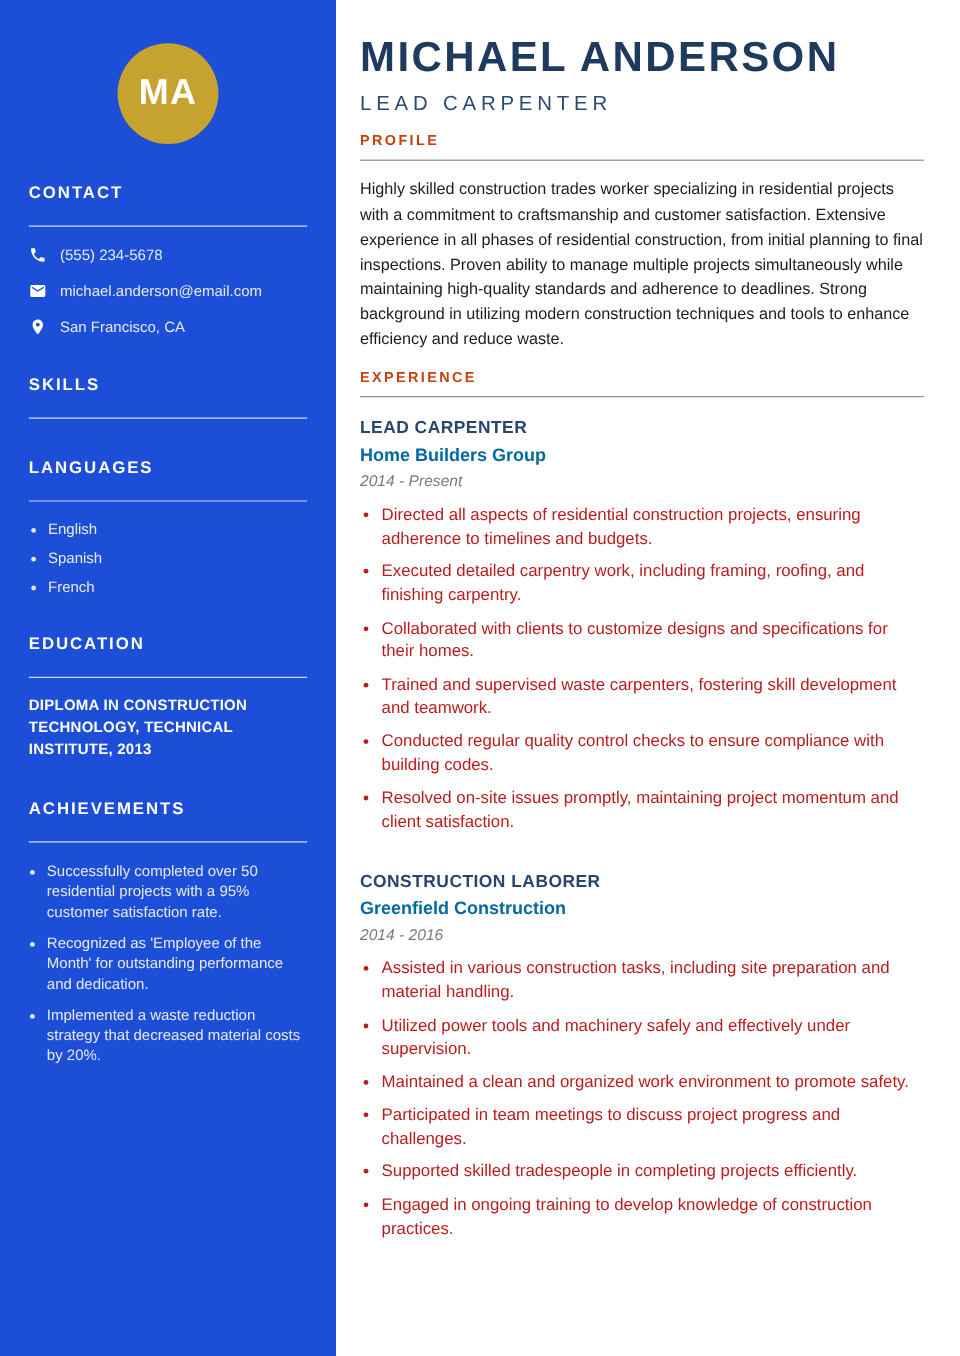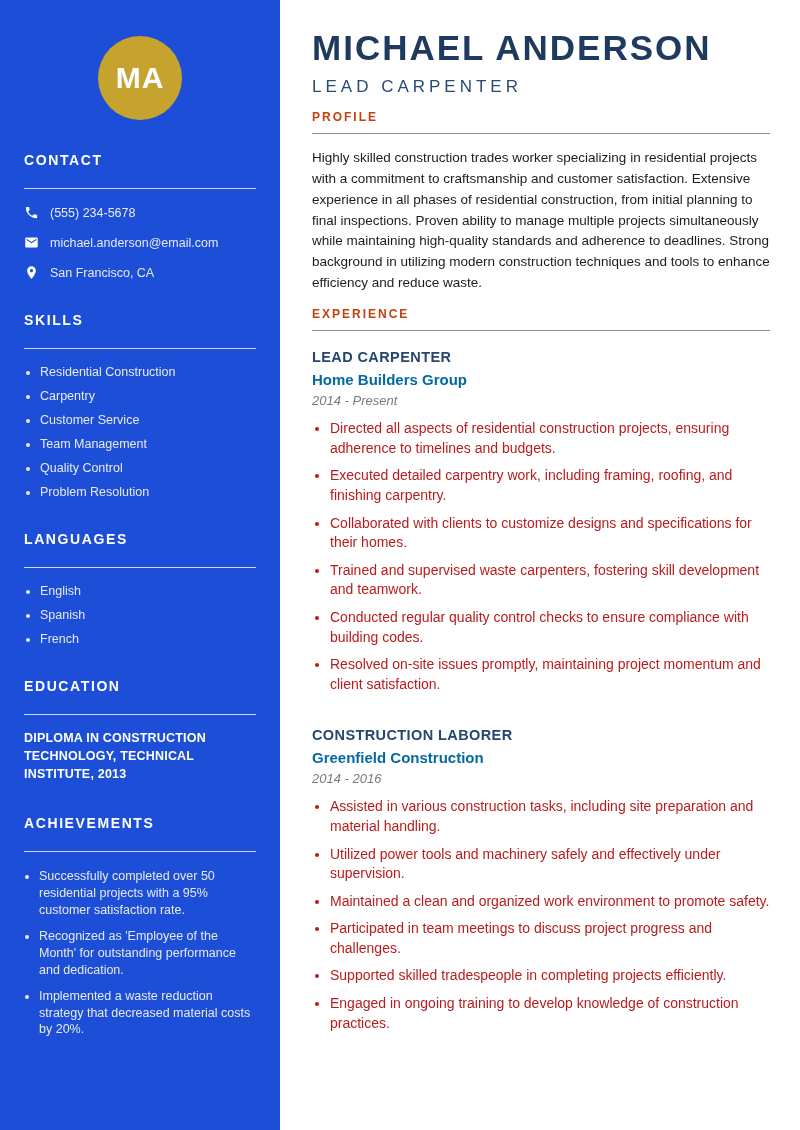--- a/index.html
+++ b/index.html
@@ -37,21 +37,21 @@
   .side-ul { margin:16px 0 0 16px; font-size:12.5px; }
   .side-ul li { margin-bottom:10px; }
   .edu-degree {
     margin-top:14px; font-size:12.5px; font-weight:bold;
     color:#ffffff; line-height:1.45; letter-spacing:.2px;
   }
   .ach-ul { margin:16px 0 0 15px; font-size:12.5px; }
   .ach-ul li { margin-bottom:9px; line-height:1.35; }
 
   
-  .main { flex:1; padding:30px 30px 0 32px; }
+  .main { flex:1; padding:30px 30px 0 20px; }
   .name {
     color:#1e3a5f; font-size:35px; font-weight:bold; letter-spacing:2px;
     line-height:1.05;
   }
   .job-title {
     color:#2a4a72; font-size:17px; letter-spacing:4px; margin-top:10px;
   }
   .main-section-title {
     color:#c2410c; font-size:12px; font-weight:bold; letter-spacing:2px;
     margin-top:13px; padding-bottom:9px; border-bottom:1px solid #8a8f96;
@@ -103,28 +103,20 @@
                 <path d="M12 2C8.13 2 5 5.13 5 9c0 5.25 7 13 7 13s7-7.75 7-13c0-3.87-3.13-7-7-7zm0 9.5c-1.38 0-2.5-1.12-2.5-2.5s1.12-2.5 2.5-2.5 2.5 1.12 2.5 2.5-1.12 2.5-2.5 2.5z"></path>
               </svg>
           </span>
           <span>San Francisco, CA</span>
         </div>
       </div>
     </div>
 
     <div class="side-section">
       <div class="side-title">SKILLS</div>
-      <ul class="side-ul">
-          <li>Residential Construction</li>
-          <li>Carpentry</li>
-          <li>Customer Service</li>
-          <li>Team Management</li>
-          <li>Quality Control</li>
-          <li>Problem Resolution</li>
-        </ul>
     </div>
 
     <div class="side-section">
       <div class="side-title">LANGUAGES</div>
       <ul class="side-ul">
           <li>English</li>
           <li>Spanish</li>
           <li>French</li>
         </ul>
     </div>

